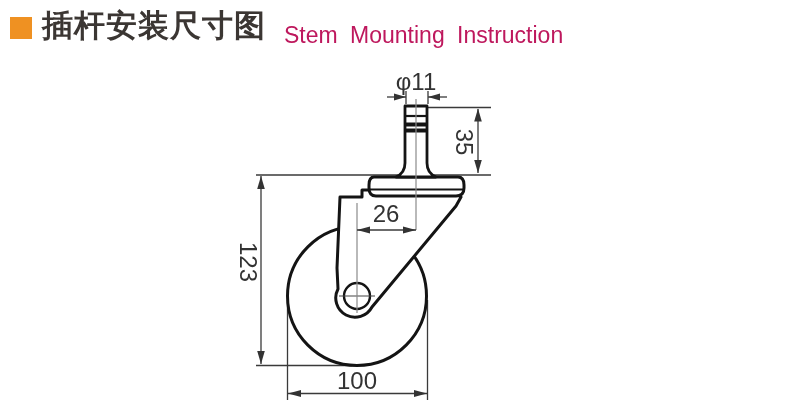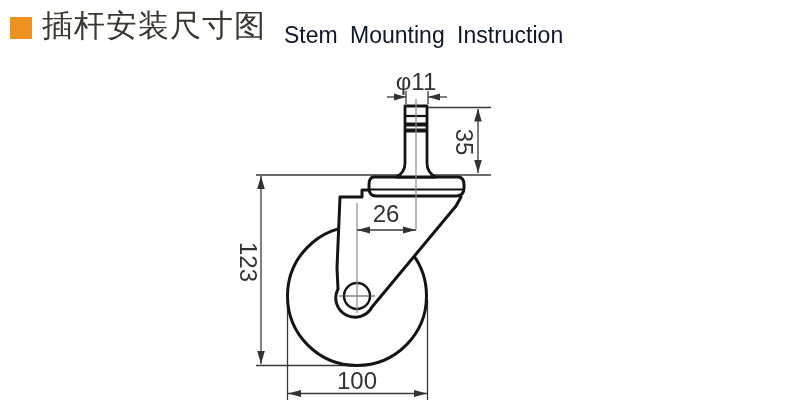--- a/index.html
+++ b/index.html
@@ -1,22 +1,22 @@
 <!DOCTYPE html>
 <html><head>
 <meta charset="utf-8">
 <style>
   html,body{margin:0;padding:0;background:#ffffff;}
   body{width:789px;height:418px;position:relative;overflow:hidden;
        font-family:"Liberation Sans",sans-serif;}
   .hdr-square{position:absolute;left:10px;top:17px;width:22px;height:22px;}
   .hdr-zh{position:absolute;left:42px;top:6px;font-size:31px;line-height:40px;
-          font-weight:400;letter-spacing:1px;color:#3b3633;white-space:nowrap;}
+          font-weight:700;letter-spacing:1px;color:#3b3633;white-space:nowrap;}
   .hdr-en{position:absolute;left:284px;top:20px;font-size:23px;line-height:30px;
-          font-weight:400;word-spacing:6px;color:#0f172a;white-space:nowrap;}
+          font-weight:400;word-spacing:6px;color:#be185d;white-space:nowrap;}
   svg text{font-family:"Liberation Sans",sans-serif;font-size:24px;fill:#333;}
   .outline{fill:#ffffff;stroke:#141414;stroke-width:3;stroke-linejoin:round;}
   .inner{stroke:#141414;stroke-width:2.2;fill:none;}
   .thin{stroke:#3a3a3a;stroke-width:1.3;fill:none;}
   .center{stroke:#8a8a8a;stroke-width:1.2;fill:none;}
   .arrow{fill:#333;stroke:none;}
 </style>
 </head>
 <body>
 

